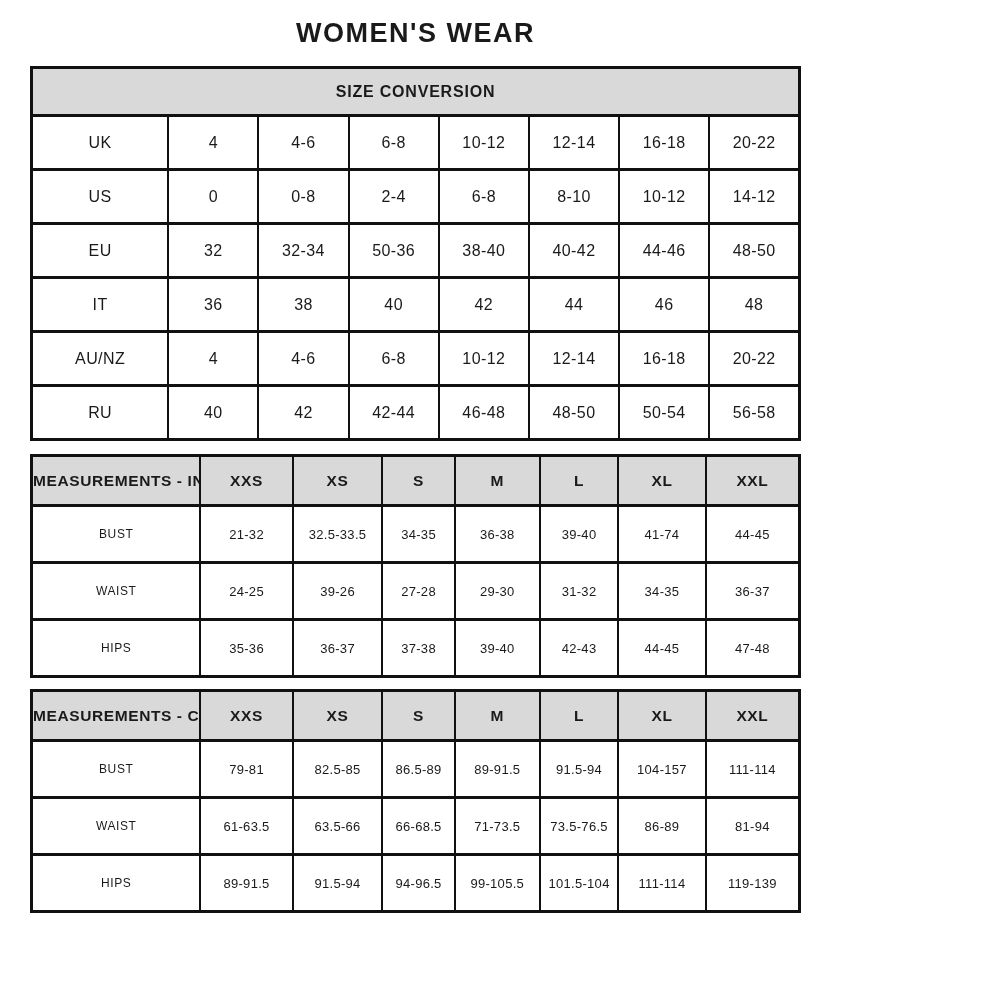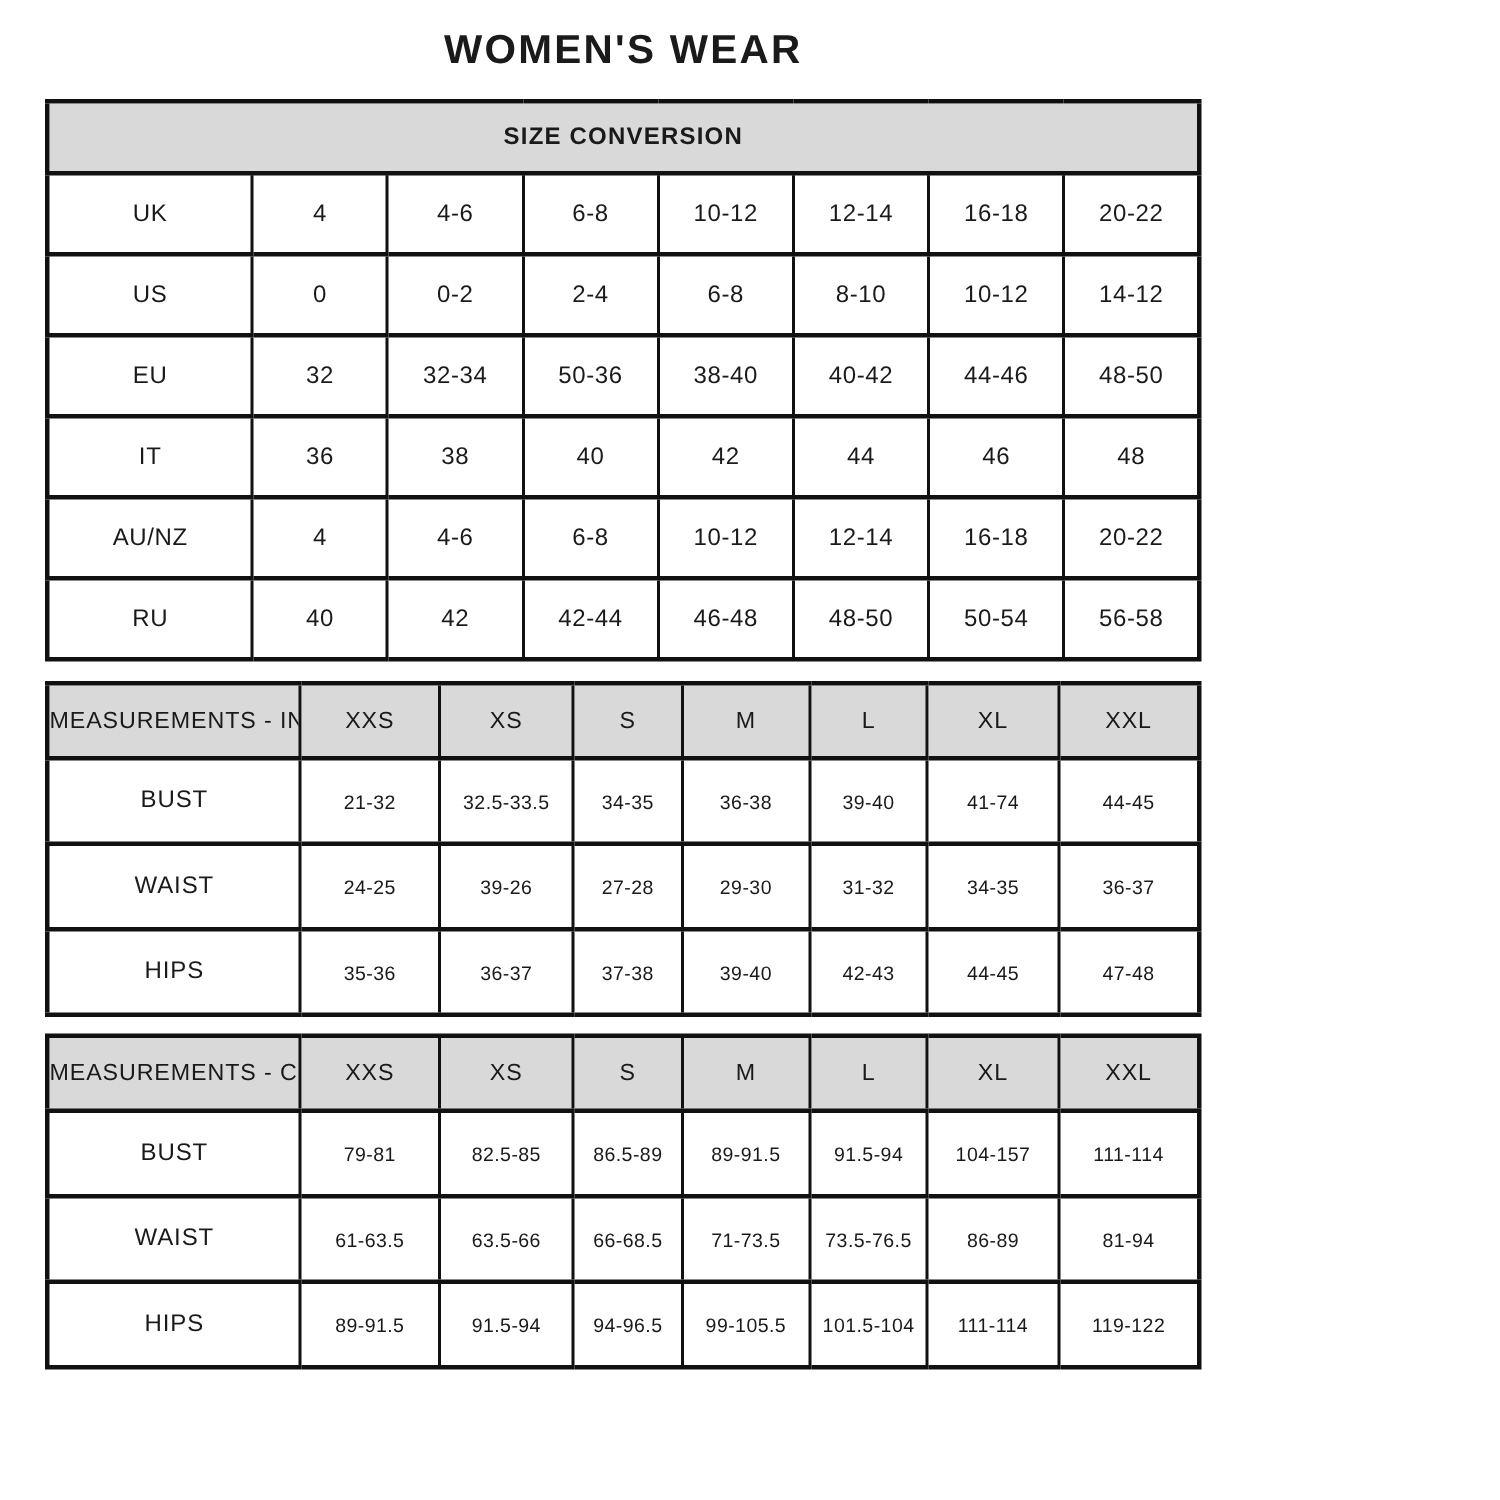--- a/index.html
+++ b/index.html
@@ -28,24 +28,24 @@
   .t1 { margin-bottom: 13px; }
   .t1 .banner td {
     background: #d9d9d9; height: 45px;
     font-weight: 700; font-size: 16px; letter-spacing: 0.8px;
   }
   .t1 .row td { height: 51px; font-size: 16px; letter-spacing: 0.4px; }
   
   .t2 { margin-bottom: 11px; }
   .tm .hdr td {
     background: #d9d9d9; height: 47px;
-    font-weight: 400; font-size: 15.5px; letter-spacing: 0.6px; text-align: center;
+    font-weight: 700; font-size: 15.5px; letter-spacing: 0.6px; text-align: center;
   }
   .tm .row td { height: 54px; font-size: 13px; letter-spacing: 0.3px; }
-  .tm .row td.lbl { font-size: 16px; letter-spacing: 0.6px; text-align: center; }
+  .tm .row td.lbl { font-size: 12px; letter-spacing: 0.6px; text-align: center; }
   
   .t1 col.c-label { width: 17.8%; }
   .t1 col.c-size  { width: 11.743%; }
   .tm col.m0 { width: 22.0%; }
   .tm col.m1 { width: 12.0%; }
   .tm col.m2 { width: 11.7%; }
   .tm col.m3 { width: 9.4%;  }
   .tm col.m4 { width: 11.1%; }
   .tm col.m5 { width: 10.2%; }
   .tm col.m6 { width: 11.4%; }
@@ -79,21 +79,21 @@
       <td>4-6</td>
       <td>6-8</td>
       <td>10-12</td>
       <td>12-14</td>
       <td>16-18</td>
       <td>20-22</td>
     </tr>
     <tr class="row">
       <td>US</td>
       <td>0</td>
-      <td>0-2</td>
+      <td>0-8</td>
       <td>2-4</td>
       <td>6-8</td>
       <td>8-10</td>
       <td>10-12</td>
       <td>14-12</td>
     </tr>
     <tr class="row">
       <td>EU</td>
       <td>32</td>
       <td>32-34</td>
@@ -234,18 +234,18 @@
       <td>81-94</td>
     </tr>
     <tr class="row">
       <td class="lbl">HIPS</td>
       <td>89-91.5</td>
       <td>91.5-94</td>
       <td>94-96.5</td>
       <td>99-105.5</td>
       <td>101.5-104</td>
       <td>111-114</td>
-      <td>119-122</td>
+      <td>119-139</td>
     </tr>
   </tbody>
     </table>
 
 </div>
 
 </body></html>

